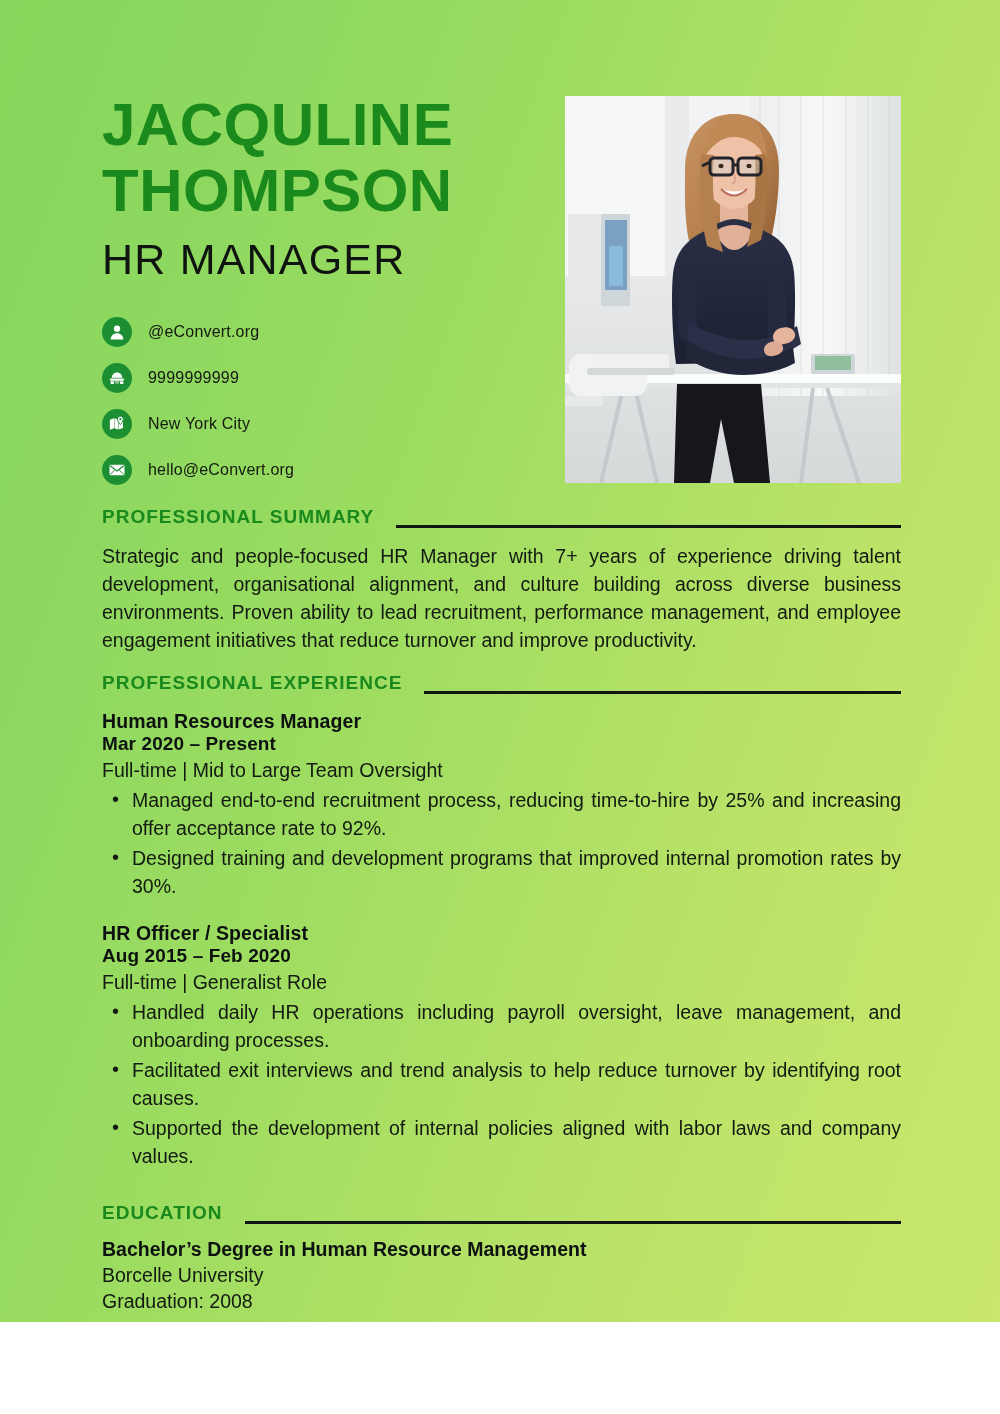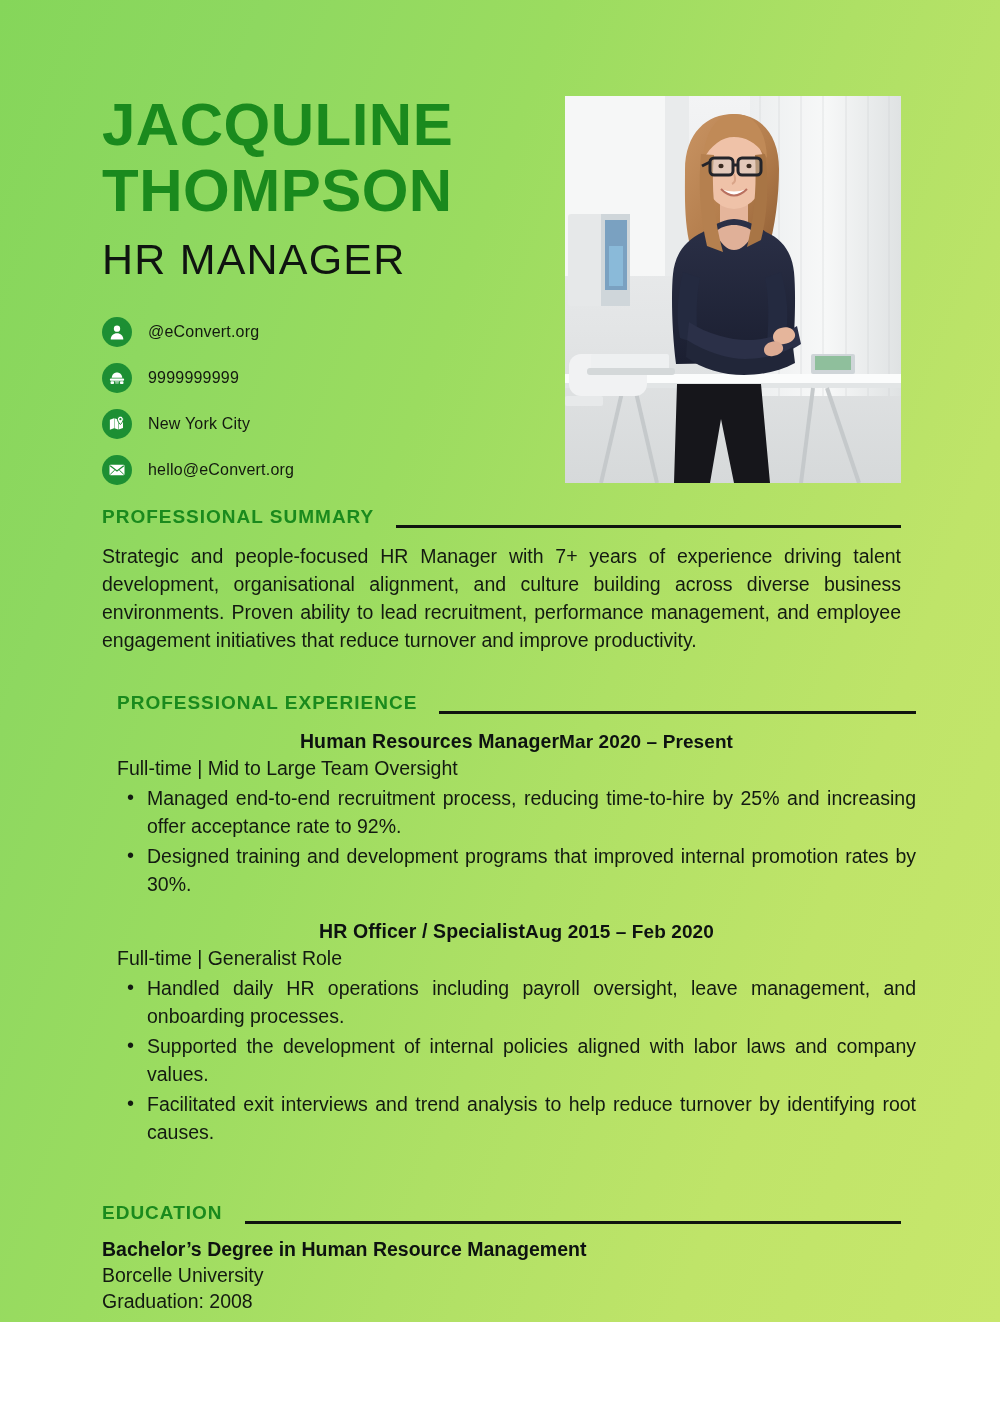--- a/index.html
+++ b/index.html
@@ -129,20 +129,21 @@
     text-align: justify;
   }
 
   
   .job { margin-top: 16px; }
   .job + .job { margin-top: 22px; }
   .job-row {
     display: flex;
     justify-content: center;
     align-items: baseline;
+    flex-direction: column;
   }
   .job-role {
     font-size: 19.5px;
     font-weight: 700;
     color: #0d1210;
     letter-spacing: 0.1px;
   }
   .job-date {
     font-size: 19px;
     font-weight: 700;
@@ -361,21 +362,21 @@
   </div>
 
   <div class="section" style="top:506px;">
     <div class="section-head">
       <span class="section-title">PROFESSIONAL SUMMARY</span>
       <span class="section-rule"></span>
     </div>
     <div class="summary-text">Strategic and people-focused HR Manager with 7+ years of experience driving talent development, organisational alignment, and culture building across diverse business environments. Proven ability to lead recruitment, performance management, and employee engagement initiatives that reduce turnover and improve productivity.</div>
   </div>
 
-  <div class="section" style="top:692px;margin-left:15px;">
+  <div class="section" style="top:672px;">
     <div class="section-head">
       <span class="section-title">PROFESSIONAL EXPERIENCE</span>
       <span class="section-rule"></span>
     </div>
 
     <div class="job">
       <div class="job-row">
         <span class="job-role">Human Resources Manager</span>
         <span class="job-date">Mar 2020 – Present</span>
       </div>
@@ -387,22 +388,22 @@
     </div>
 
     <div class="job">
       <div class="job-row">
         <span class="job-role">HR Officer / Specialist</span>
         <span class="job-date">Aug 2015 – Feb 2020</span>
       </div>
       <div class="job-meta">Full-time | Generalist Role</div>
       <ul class="bullets">
         <li>Handled daily HR operations including payroll oversight, leave management, and onboarding processes.</li>
+        <li>Facilitated exit interviews and trend analysis to help reduce turnover by identifying root causes.</li>
         <li>Supported the development of internal policies aligned with labor laws and company values.</li>
-        <li>Facilitated exit interviews and trend analysis to help reduce turnover by identifying root causes.</li>
       </ul>
     </div>
   </div>
 
   <div class="section" style="top:1202px;">
     <div class="section-head">
       <span class="section-title">EDUCATION</span>
       <span class="section-rule"></span>
     </div>
     <div class="edu-degree">Bachelor’s Degree in Human Resource Management</div>

